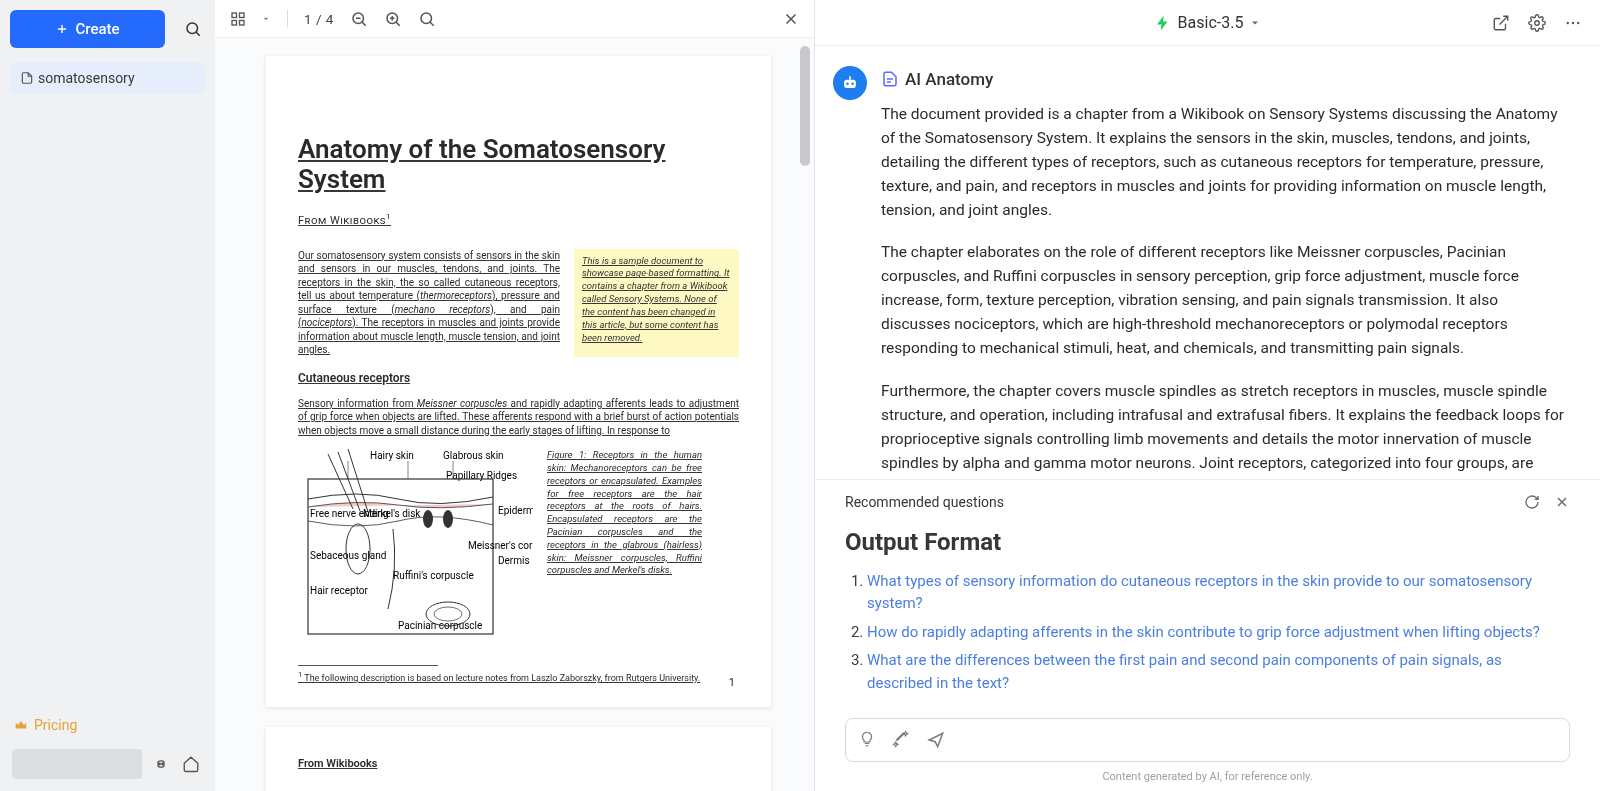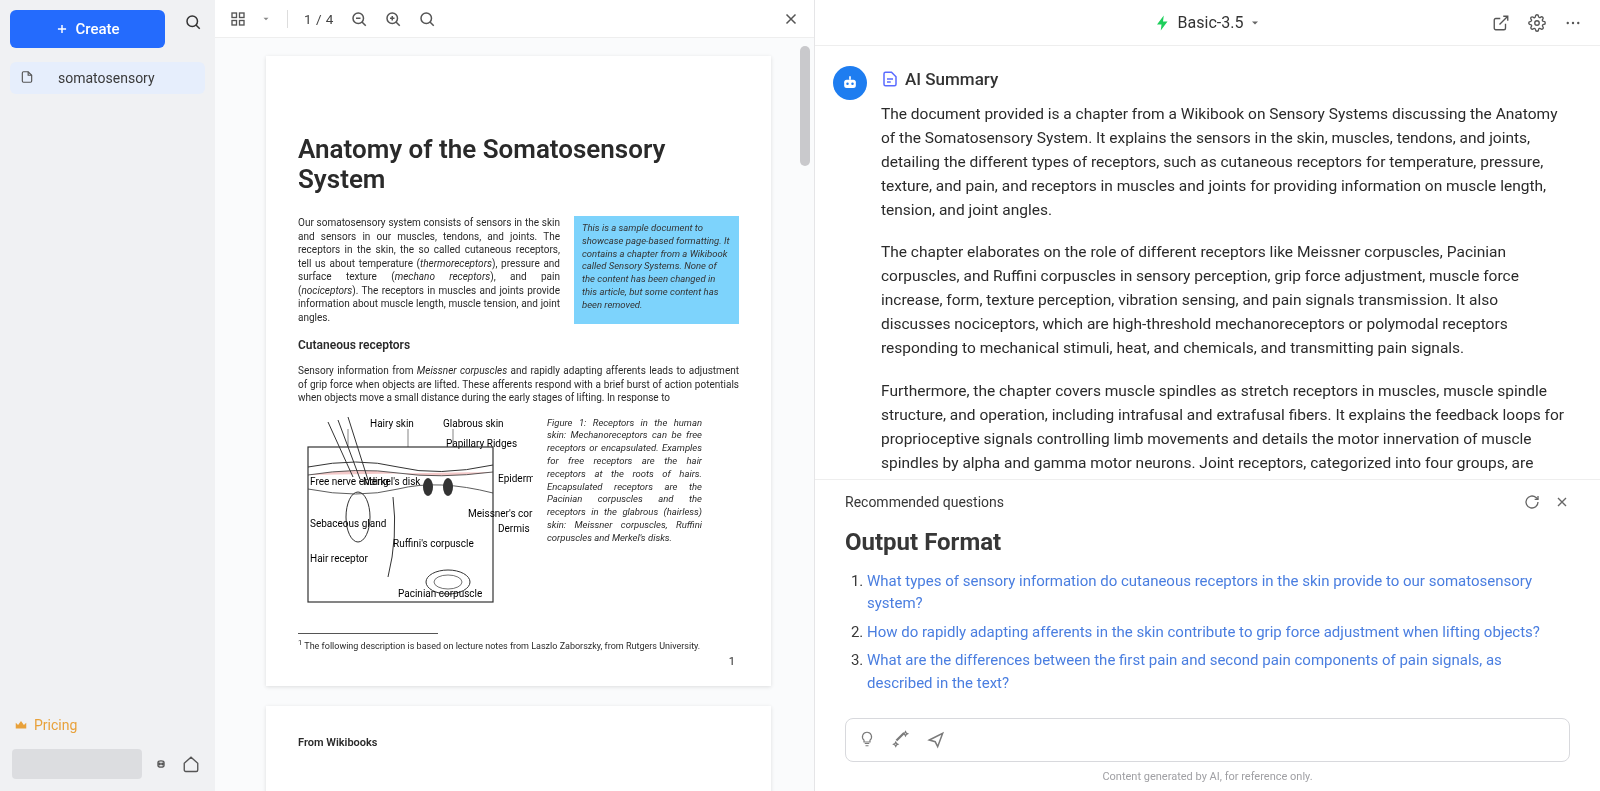--- a/index.html
+++ b/index.html
@@ -1,47 +1,47 @@
 <!DOCTYPE html>
 <html><head>
 <meta charset="utf-8">
 <style>
   * { box-sizing: border-box; margin: 0; padding: 0; font-family: -apple-system, BlinkMacSystemFont, "Segoe UI", Roboto, Arial, sans-serif; }
   body { width: 1600px; height: 791px; overflow: hidden; display: flex; background: #f7f7f8; font-size: 14px; color: #373737; }
 
   
   .sidebar { width: 215px; height: 100%; padding: 10px; display: flex; flex-direction: column; background: #f0f1f3; }
-  .create-row { display: flex; align-items: flex-start; gap: 16px; }
+  .create-row { display: flex; align-items: center; gap: 16px; }
   .create-btn { flex: 1; height: 38px; background: #246bfd; color: #fff; border: none; border-radius: 6px; font-size: 15px; font-weight: 500; display: flex; align-items: center; justify-content: center; gap: 6px; cursor: pointer; }
   .search-icon-btn { width: 24px; height: 24px; display: flex; align-items: center; justify-content: center; cursor: pointer; }
   .file-list { margin-top: 14px; }
-  .file-item { display: flex; gap: 24px; padding: 8px 10px; border-radius: 6px; background: #e6eefc; color: #3a3a3a; cursor: pointer; }
+  .file-item { display: flex; align-items: center; gap: 4px; padding: 8px 10px; border-radius: 6px; background: #e6eefc; color: #3a3a3a; cursor: pointer; }
   .sidebar-spacer { flex: 1; }
   .pricing { display: flex; align-items: center; gap: 6px; padding: 6px 4px; color: #e8a13a; font-size: 14px; cursor: pointer; }
   .bottom-row { display: flex; align-items: center; gap: 10px; margin-top: 10px; padding: 0 2px 2px; }
   .profile-pill { width: 130px; height: 30px; background: #dcdde0; border-radius: 4px; }
   .bottom-icons { display: flex; gap: 12px; color: #555; }
 
   
   .doc-pane { flex: 1; min-width: 0; height: 100%; display: flex; flex-direction: column; border-right: 1px solid #e5e5e7; background: #fafbfc; }
   .doc-toolbar { height: 38px; display: flex; align-items: center; padding: 0 14px; gap: 16px; border-bottom: 1px solid #eee; background: #fff; }
   .tb-group { display: flex; align-items: center; gap: 14px; color: #555; }
   .tb-divider { width: 1px; height: 18px; background: #ddd; }
   .page-counter { font-size: 13.5px; color: #444; letter-spacing: .5px; }
   .tb-spacer { flex: 1; }
-  .doc-scroll { flex: 1; overflow-y: auto; padding: 18px 12px 40px 20px; position: relative; }
+  .doc-scroll { flex: 1; overflow-y: auto; padding: 18px 12px 40px 20px; position: relative; text-decoration: underline; }
   .vscroll-fake { position: absolute; right: 4px; top: 8px; width: 10px; height: 120px; background: #c9c9cc; border-radius: 5px; }
 
   .page { width: 505px; min-height: 630px; margin: 0 auto 20px; background: #fff; box-shadow: 0 1px 4px rgba(0,0,0,.12); padding: 48px 32px 24px 32px; font-family: Georgia, "Times New Roman", serif; color: #2a2a2a; position: relative; }
   .page h1 { font-size: 26px; font-weight: 600; margin: 30px 0 18px 0; }
   .from-wiki { font-size: 11px; font-variant: small-caps; letter-spacing: .5px; }
   .from-wiki sup { font-size: 8px; }
   .body-row { display: flex; gap: 14px; margin-top: 22px; }
   .col-text { flex: 1; font-size: 10px; line-height: 1.35; text-align: justify; }
-  .note-box { width: 165px; background: #7dd3fc; padding: 6px 8px; font-size: 9.5px; font-style: italic; line-height: 1.35; color: #333; }
+  .note-box { width: 165px; background: #fef9c3; padding: 6px 8px; font-size: 9.5px; font-style: italic; line-height: 1.35; color: #333; }
   .subhead { font-size: 12px; font-weight: 600; margin-top: 14px; }
   .para { margin-top: 12px; }
 
   .fig-row { display: flex; gap: 14px; margin-top: 12px; align-items: flex-start; }
   .skin-fig { width: 235px; height: 200px; font-size: 10px; color: #555; }
   .skin-fig svg { width: 100%; height: 100%; }
   .fig-cap { width: 155px; font-size: 9.5px; font-style: italic; line-height: 1.35; text-align: justify; }
 
   .footnote-rule { width: 140px; border: none; border-top: 1px solid #555; margin-top: 16px; }
   .footnote { font-size: 9px; margin-top: 4px; }
@@ -164,20 +164,23 @@
     <svg class="icon" viewBox="0 0 24 24" fill="none" stroke="#555" stroke-width="2">
         <path d="M6 6l12 12M18 6L6 18"></path>
       </svg>
   </div>
 
   <div class="doc-scroll">
     <div class="vscroll-fake"></div>
 
     <div class="page">
       <h1>Anatomy of the Somatosensory System</h1>
+      <div class="from-wiki">
+        <span style="font-variant:small-caps;">From Wikibooks</span><sup>1</sup>
+      </div>
 
       <div class="body-row">
         <div class="col-text">Our somatosensory system consists of sensors in the skin and sensors in our muscles, tendons, and joints. The receptors in the skin, the so called cutaneous receptors, tell us about temperature (<i>thermoreceptors</i>), pressure and surface texture (<i>mechano receptors</i>), and pain (<i>nociceptors</i>). The receptors in muscles and joints provide information about muscle length, muscle tension, and joint angles.</div>
         <div class="note-box">This is a sample document to showcase page-based formatting. It contains a chapter from a Wikibook called Sensory Systems. None of the content has been changed in this article, but some content has been removed.</div>
       </div>
 
       <div class="subhead">Cutaneous receptors</div>
       <div class="col-text para">Sensory information from <i>Meissner corpuscles</i> and rapidly adapting afferents leads to adjustment of grip force when objects are lifted. These afferents respond with a brief burst of action potentials when objects move a small distance during the early stages of lifting. In response to</div>
 
       <div class="fig-row">
@@ -263,21 +266,21 @@
             <circle cx="15" cy="13" r="1.5" fill="#1e7df0"></circle>
             <path d="M12 4v4" stroke="#fff" stroke-width="2"></path>
           </svg>
       </div>
       <div class="summary-card">
         <div class="summary-title">
           <svg width="18" height="18" viewBox="0 0 24 24" fill="none" stroke="currentColor" stroke-width="2">
               <path d="M14 3H6a2 2 0 0 0-2 2v14a2 2 0 0 0 2 2h12a2 2 0 0 0 2-2V9l-6-6z"></path>
               <path d="M8 12h8M8 16h5"></path>
             </svg>
-          <span>AI Summary</span>
+          <span>AI Anatomy</span>
         </div>
         <p>The document provided is a chapter from a Wikibook on Sensory Systems discussing the Anatomy of the Somatosensory System. It explains the sensors in the skin, muscles, tendons, and joints, detailing the different types of receptors, such as cutaneous receptors for temperature, pressure, texture, and pain, and receptors in muscles and joints for providing information on muscle length, tension, and joint angles.</p>
         <p>The chapter elaborates on the role of different receptors like Meissner corpuscles, Pacinian corpuscles, and Ruffini corpuscles in sensory perception, grip force adjustment, muscle force increase, form, texture perception, vibration sensing, and pain signals transmission. It also discusses nociceptors, which are high-threshold mechanoreceptors or polymodal receptors responding to mechanical stimuli, heat, and chemicals, and transmitting pain signals.</p>
         <p>Furthermore, the chapter covers muscle spindles as stretch receptors in muscles, muscle spindle structure, and operation, including intrafusal and extrafusal fibers. It explains the feedback loops for proprioceptive signals controlling limb movements and details the motor innervation of muscle spindles by alpha and gamma motor neurons. Joint receptors, categorized into four groups, are</p>
       </div>
     </div>
   </div>
 
   <div class="recq">
     <div class="recq-head">

